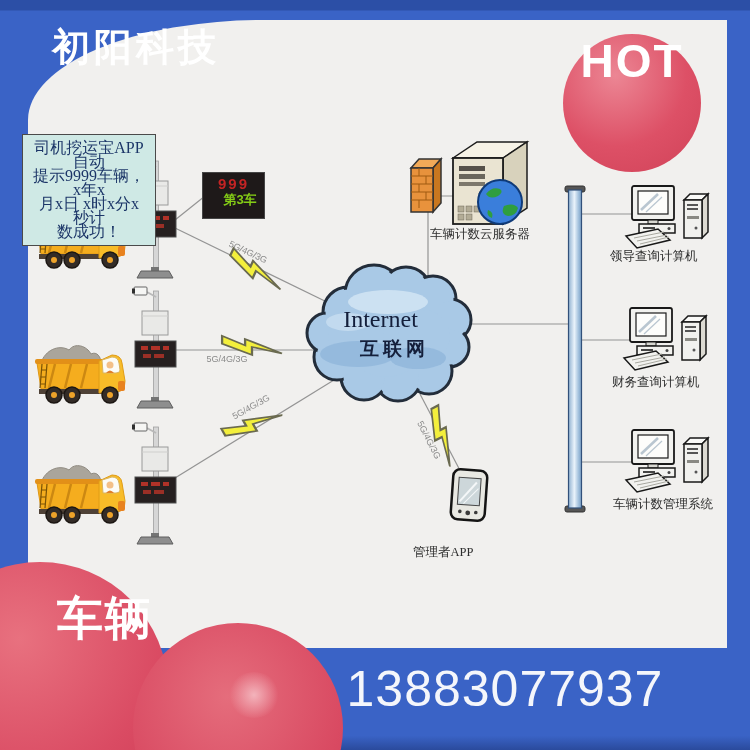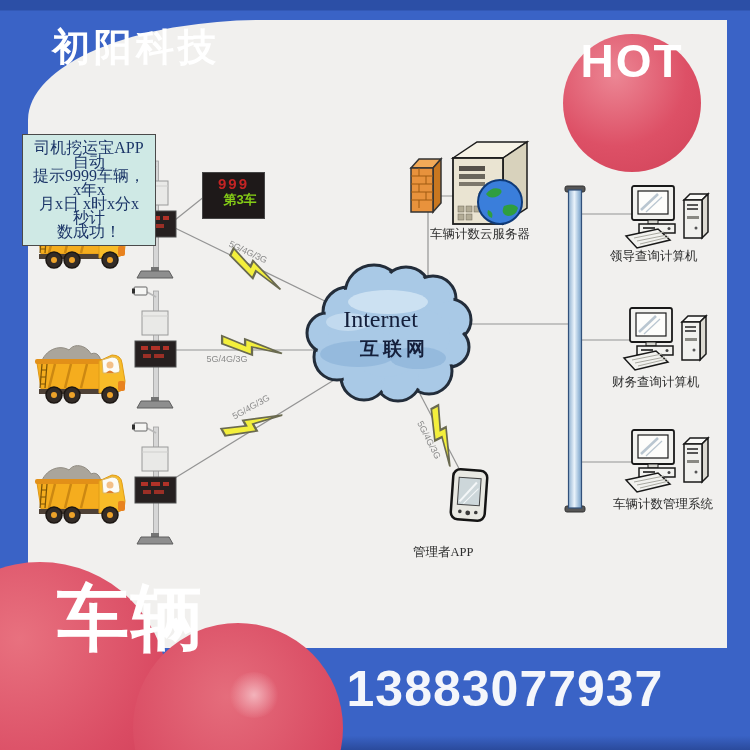--- a/index.html
+++ b/index.html
@@ -11,28 +11,28 @@
   svg.diagram{position:absolute;left:0;top:0;width:750px;height:750px;}
   .company{position:absolute;left:52px;top:22px;color:#ffffff;font-size:38px;
        font-weight:bold;letter-spacing:4px;}
   .hot{position:absolute;left:563px;top:34px;width:138px;height:138px;border-radius:50%;
        background:radial-gradient(circle at 38% 30%,#ec8694 0%,#dd5066 55%,#d04258 100%);
        display:flex;align-items:flex-start;justify-content:center;color:#fff;
        font-size:46px;font-weight:bold;letter-spacing:2px;}
   .bottom-bar{position:absolute;left:0;top:648px;width:750px;height:102px;
        background:linear-gradient(180deg,#3a63c6 0%,#3a63c6 86%,#2a4a9c 100%);}
   .phone-number{position:absolute;left:290px;top:660px;width:430px;text-align:center;
-       color:#f4f6fb;font-size:50px;font-weight:bold;letter-spacing:1px;}
+       color:#f4f6fb;font-size:50px;font-weight:normal;letter-spacing:1px;}
   .blob-a{position:absolute;left:-88px;top:562px;width:256px;height:256px;border-radius:50%;
        background:radial-gradient(circle at 42% 30%,#e8717f 0%,#da4b63 60%,#cc3a54 100%);}
   .blob-b{position:absolute;left:133px;top:623px;width:210px;height:210px;border-radius:50%;
        background:radial-gradient(circle at 45% 35%,#e56d7c 0%,#d94a62 65%,#cd3b55 100%);}
   .blob-hl{position:absolute;left:228px;top:672px;width:52px;height:46px;border-radius:50%;
        background:radial-gradient(circle,#f3b3bb 0%,rgba(243,179,187,0) 70%);}
-  .product{position:absolute;left:57px;top:582px;color:#ffffff;font-size:72px;
+  .product{position:absolute;left:57px;top:582px;color:#ffffff;font-size:46px;
        font-weight:bold;line-height:72px;letter-spacing:2px;}
   .callout{position:absolute;left:22px;top:134px;width:112px;background:#cfe9e5;
        border:1.5px solid #4a4a4a;border-radius:0;color:#1c3668;font-size:16px;
        line-height:14px;text-align:center;padding:6px 10px;white-space:pre-line;
        font-family:"Liberation Serif",serif;}
   .led{position:absolute;left:202px;top:172px;width:61px;height:45px;background:#1e1919;
        border:1px solid #454545;text-align:center;}
   .led-l1{font-size:15px;color:#c42424;font-weight:bold;line-height:17px;margin-top:2px;
        letter-spacing:2px;}
   .led-l2{font-size:13px;color:#84cc16;font-weight:bold;line-height:15px;padding-left:13px;}

